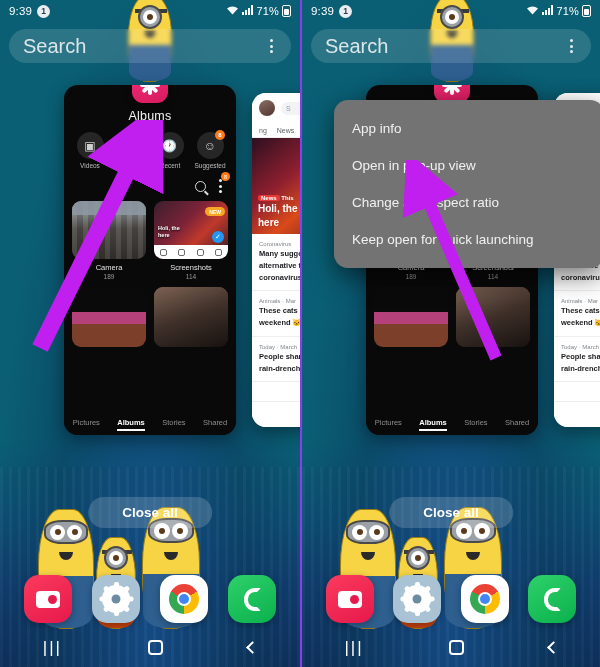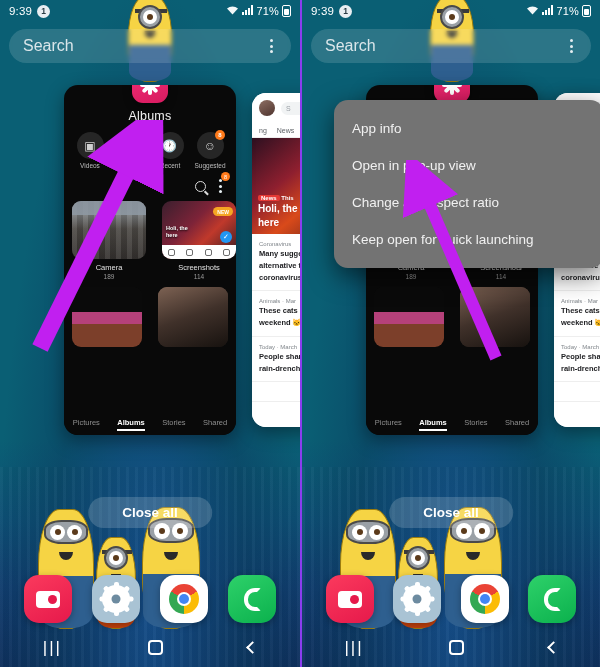--- a/index.html
+++ b/index.html
@@ -65,21 +65,21 @@
   .ic-batt { width:9px; height:12px; border:1.3px solid #fff; border-radius:2px; position:relative; }
   .ic-batt::after { content:""; position:absolute; left:1px; right:1px; bottom:1px; top:3px; background:#fff; border-radius:1px; }
 
   
   .searchbar {
     position:relative; z-index:6; margin:7px 9px 0; height:34px;
     background:rgba(255,255,255,.14); border-radius:20px;
     display:flex; align-items:center; justify-content:space-between;
     padding:0 14px; backdrop-filter: blur(2px);
   }
-  .searchbar .ph { color:#dbe6ea; font-size:16px; }
+  .searchbar .ph { color:#dbe6ea; font-size:20px; }
   .kebab { display:flex; flex-direction:column; gap:2.5px; padding:4px; }
   .kebab i { width:3px; height:3px; border-radius:50%; background:#e7eff2; display:block; }
 
   
   .cards { position:relative; z-index:5; margin-top:22px; height:350px; }
   .card {
     position:absolute; border-radius:14px; overflow:hidden;
     box-shadow:0 6px 18px rgba(0,0,0,.38);
   }
   .card.gallery { left:64px; top:0; width:172px; height:350px; background:#090909; }
@@ -113,21 +113,21 @@
     position:absolute; right:2px; top:-2px; width:10px; height:10px; border-radius:50%;
     background:#ff7a1a; color:#fff; font-size:6px; display:flex; align-items:center; justify-content:center; font-weight:bold;
   }
 
   .toolrow { display:flex; justify-content:flex-end; align-items:center; gap:9px; padding:3px 10px 4px; position:relative; }
   .toolrow .mag { width:11px; height:11px; border:1.6px solid #dcdcdc; border-radius:50%; position:relative; }
   .toolrow .mag::after { content:""; position:absolute; right:-4px; bottom:-3px; width:5px; height:1.6px; background:#dcdcdc; transform:rotate(45deg); }
   .toolrow .tbadge { position:absolute; right:6px; top:0px; width:9px; height:9px; border-radius:50%; background:#ff7a1a; color:#fff; font-size:5.5px; display:flex; align-items:center; justify-content:center; }
 
   .albums-grid { padding:0 8px; }
-  .arow { display:flex; gap:16px; }
+  .arow { display:flex; gap:8px; }
   .thumb { width:74px; height:58px; border-radius:9px; overflow:hidden; position:relative; }
   .thumb .ov { position:absolute; inset:0; }
   .alabel { text-align:center; color:#e3e3e3; font-size:7.5px; margin-top:4px; }
   .acount { text-align:center; color:#9a9a9a; font-size:6.5px; margin-top:1px; }
 
   .t-city { background:linear-gradient(180deg,#6d737a 0%, #8a8f93 22%, #4d4a46 48%, #2f2c2a 100%); }
   .t-news { background:linear-gradient(135deg,#3a1f2e,#7d2338 40%,#c0392b 62%,#2b1a22 100%); }
   .t-show { background:#0b0b0b; }
   .t-room { background:linear-gradient(160deg,#6b5347,#3a2c26 55%,#1d1715); }
 

